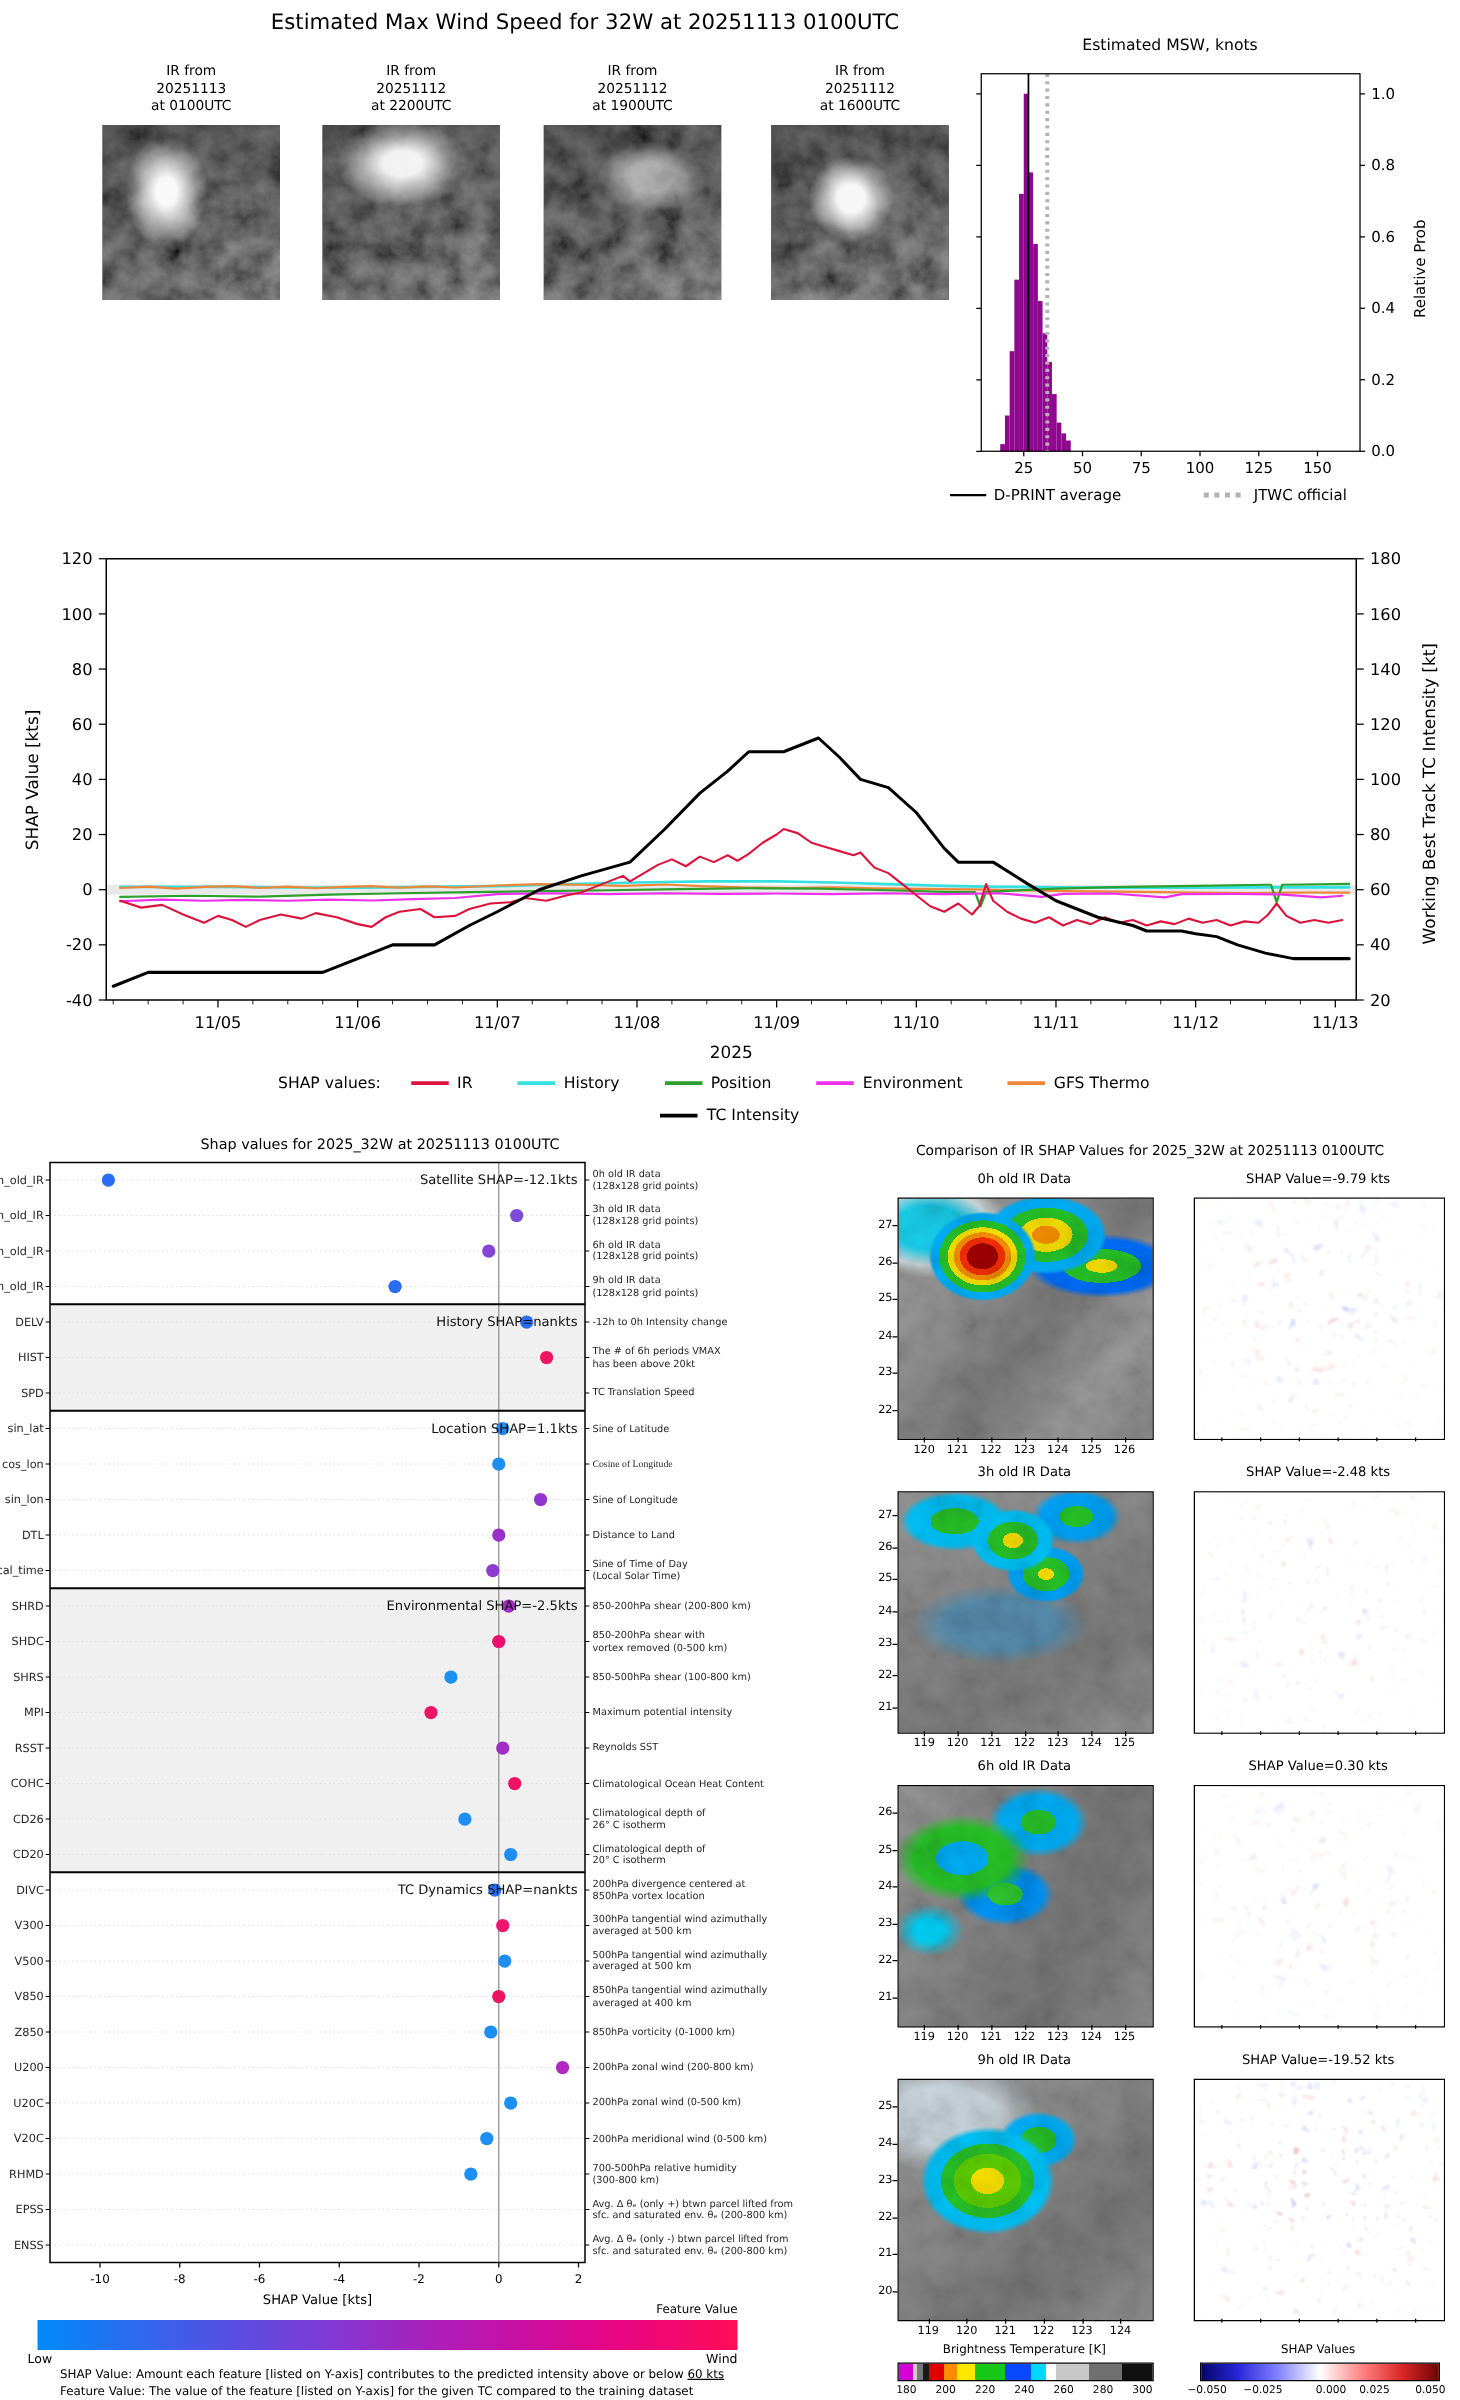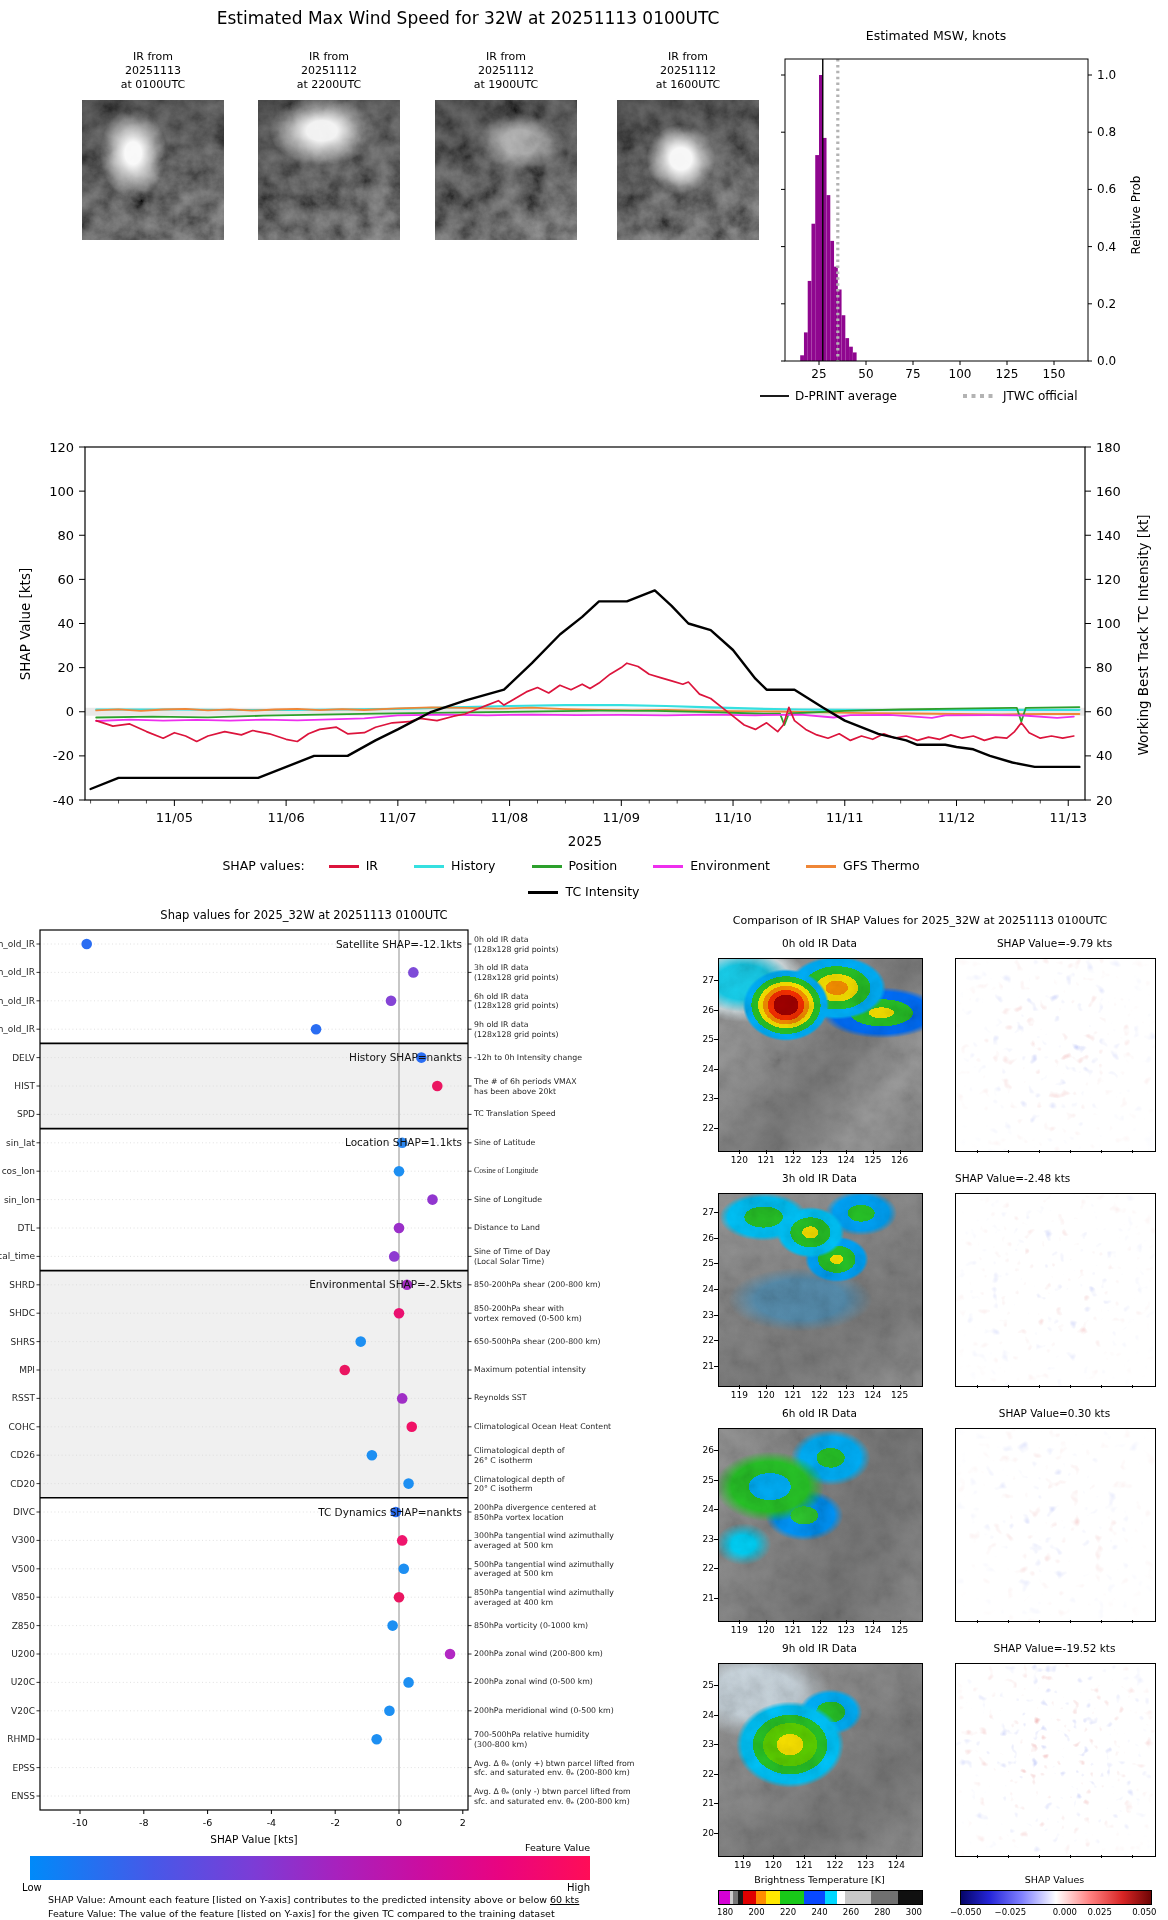--- a/index.html
+++ b/index.html
@@ -534,21 +534,21 @@
       <div style="position: absolute; left: 474px; top: 214.4px; width: 185px; transform: translateY(-50%); font-size: 7.8px; line-height: 9.5px; color: rgb(31, 31, 31); white-space: pre-line;">TC Translation Speed</div>
       <div style="position: absolute; left: 474px; top: 242.8px; width: 185px; transform: translateY(-50%); font-size: 7.8px; line-height: 9.5px; color: rgb(31, 31, 31); white-space: pre-line;">Sine of Latitude</div>
       <div style="position: absolute; left: 474px; top: 271.2px; width: 185px; transform: translateY(-50%); font-size: 7.8px; line-height: 9.5px; color: rgb(31, 31, 31); white-space: pre-line; font-family: Liberation Serif, serif;">Cosine of Longitude</div>
       <div style="position: absolute; left: 474px; top: 299.6px; width: 185px; transform: translateY(-50%); font-size: 7.8px; line-height: 9.5px; color: rgb(31, 31, 31); white-space: pre-line;">Sine of Longitude</div>
       <div style="position: absolute; left: 474px; top: 328px; width: 185px; transform: translateY(-50%); font-size: 7.8px; line-height: 9.5px; color: rgb(31, 31, 31); white-space: pre-line;">Distance to Land</div>
       <div style="position: absolute; left: 474px; top: 356.4px; width: 185px; transform: translateY(-50%); font-size: 7.8px; line-height: 9.5px; color: rgb(31, 31, 31); white-space: pre-line;">Sine of Time of Day
 (Local Solar Time)</div>
       <div style="position: absolute; left: 474px; top: 384.8px; width: 185px; transform: translateY(-50%); font-size: 7.8px; line-height: 9.5px; color: rgb(31, 31, 31); white-space: pre-line;">850-200hPa shear (200-800 km)</div>
       <div style="position: absolute; left: 474px; top: 413.2px; width: 185px; transform: translateY(-50%); font-size: 7.8px; line-height: 9.5px; color: rgb(31, 31, 31); white-space: pre-line;">850-200hPa shear with
 vortex removed (0-500 km)</div>
-      <div style="position: absolute; left: 474px; top: 441.6px; width: 185px; transform: translateY(-50%); font-size: 7.8px; line-height: 9.5px; color: rgb(31, 31, 31); white-space: pre-line;">650-500hPa shear (200-800 km)</div>
+      <div style="position: absolute; left: 474px; top: 441.6px; width: 185px; transform: translateY(-50%); font-size: 7.8px; line-height: 9.5px; color: rgb(31, 31, 31); white-space: pre-line;">850-500hPa shear (100-800 km)</div>
       <div style="position: absolute; left: 474px; top: 470px; width: 185px; transform: translateY(-50%); font-size: 7.8px; line-height: 9.5px; color: rgb(31, 31, 31); white-space: pre-line;">Maximum potential intensity</div>
       <div style="position: absolute; left: 474px; top: 498.4px; width: 185px; transform: translateY(-50%); font-size: 7.8px; line-height: 9.5px; color: rgb(31, 31, 31); white-space: pre-line;">Reynolds SST</div>
       <div style="position: absolute; left: 474px; top: 526.8px; width: 185px; transform: translateY(-50%); font-size: 7.8px; line-height: 9.5px; color: rgb(31, 31, 31); white-space: pre-line;">Climatological Ocean Heat Content</div>
       <div style="position: absolute; left: 474px; top: 555.2px; width: 185px; transform: translateY(-50%); font-size: 7.8px; line-height: 9.5px; color: rgb(31, 31, 31); white-space: pre-line;">Climatological depth of
 26° C isotherm</div>
       <div style="position: absolute; left: 474px; top: 583.6px; width: 185px; transform: translateY(-50%); font-size: 7.8px; line-height: 9.5px; color: rgb(31, 31, 31); white-space: pre-line;">Climatological depth of
 20° C isotherm</div>
       <div style="position: absolute; left: 474px; top: 612px; width: 185px; transform: translateY(-50%); font-size: 7.8px; line-height: 9.5px; color: rgb(31, 31, 31); white-space: pre-line;">200hPa divergence centered at
 850hPa vortex location</div>
       <div style="position: absolute; left: 474px; top: 640.4px; width: 185px; transform: translateY(-50%); font-size: 7.8px; line-height: 9.5px; color: rgb(31, 31, 31); white-space: pre-line;">300hPa tangential wind azimuthally
@@ -565,21 +565,21 @@
 (300-800 km)</div>
       <div style="position: absolute; left: 474px; top: 867.6px; width: 185px; transform: translateY(-50%); font-size: 7.8px; line-height: 9.5px; color: rgb(31, 31, 31); white-space: pre-line;">Avg. Δ θₑ (only +) btwn parcel lifted from
 sfc. and saturated env. θₑ (200-800 km)</div>
       <div style="position: absolute; left: 474px; top: 896px; width: 185px; transform: translateY(-50%); font-size: 7.8px; line-height: 9.5px; color: rgb(31, 31, 31); white-space: pre-line;">Avg. Δ θₑ (only -) btwn parcel lifted from
 sfc. and saturated env. θₑ (200-800 km)</div>
     </div>
 
   <div id="fv-label">Feature Value</div>
   <div class="fvbar"></div>
   <div id="fv-low">Low</div>
-  <div id="fv-high">High</div>
+  <div id="fv-high">Wind</div>
   <div id="fn1"><span>SHAP Value: Amount each feature [listed on Y-axis] contributes to the predicted intensity above or below </span><u>60 kts</u></div>
   <div id="fn2">Feature Value: The value of the feature [listed on Y-axis] for the given TC compared to the training dataset</div>
 
   <div id="ic-title">Comparison of IR SHAP Values for 2025_32W at 20251113 0100UTC</div>
   <div id="ircomp" style="position:absolute;left:660px;top:908px;width:508px;height:1012px">
       <div style="position: absolute; left: 58px; top: 29px; width: 203px; text-align: center; font-size: 10.5px;">0h old IR Data</div>
       <div style="position: absolute; left: 295px; top: 29px; width: 199px; text-align: center; font-size: 10.5px;">SHAP Value=-9.79 kts</div>
       <div class="irmap m0" style="position: absolute; left: 58px; top: 50px; width: 203px; height: 192px;">
         <svg style="position:absolute;left:0;top:0;mix-blend-mode:multiply;opacity:.25" width="100%" height="100%">
           <rect width="100%" height="100%" filter="url(#cl0)"></rect>
@@ -617,21 +617,21 @@
       <div style="position: absolute; left: 212.921px; top: 242px; width: 1px; height: 4px; background: rgb(0, 0, 0);"></div>
       <div style="position: absolute; left: 226.632px; top: 247px; width: 26px; text-align: center; font-size: 9px;">126</div>
       <div style="position: absolute; left: 239.632px; top: 242px; width: 1px; height: 4px; background: rgb(0, 0, 0);"></div>
       <div style="position: absolute; left: 316.766px; top: 242px; width: 1px; height: 3px; background: rgb(0, 0, 0);"></div>
       <div style="position: absolute; left: 347.859px; top: 242px; width: 1px; height: 3px; background: rgb(0, 0, 0);"></div>
       <div style="position: absolute; left: 378.953px; top: 242px; width: 1px; height: 3px; background: rgb(0, 0, 0);"></div>
       <div style="position: absolute; left: 410.047px; top: 242px; width: 1px; height: 3px; background: rgb(0, 0, 0);"></div>
       <div style="position: absolute; left: 441.141px; top: 242px; width: 1px; height: 3px; background: rgb(0, 0, 0);"></div>
       <div style="position: absolute; left: 472.234px; top: 242px; width: 1px; height: 3px; background: rgb(0, 0, 0);"></div>
       <div style="position: absolute; left: 58px; top: 264px; width: 203px; text-align: center; font-size: 10.5px;">3h old IR Data</div>
-      <div style="position: absolute; left: 295px; top: 264px; width: 199px; font-size: 10.5px;">SHAP Value=-2.48 kts</div>
+      <div style="position: absolute; left: 295px; top: 264px; width: 199px; text-align: center; font-size: 10.5px;">SHAP Value=-2.48 kts</div>
       <div class="irmap m1" style="position: absolute; left: 58px; top: 285px; width: 203px; height: 192px;">
         <svg style="position:absolute;left:0;top:0;mix-blend-mode:multiply;opacity:.25" width="100%" height="100%">
           <rect width="100%" height="100%" filter="url(#cl1)"></rect>
         </svg>
       </div>
       <div class="shapmap" style="position: absolute; left: 295px; top: 285px; width: 199px; height: 192px;">
         <svg style="position:absolute;left:0;top:0;opacity:0.5" width="100%" height="100%">
           <rect width="100%" height="100%" filter="url(#rb1)"></rect>
         </svg>
         <div style="position:absolute;inset:0;background:radial-gradient(ellipse at 50% 45%, rgba(255,255,255,0) 22%, rgba(255,255,255,.5) 58%, rgba(255,255,255,.9) 88%)"></div>

